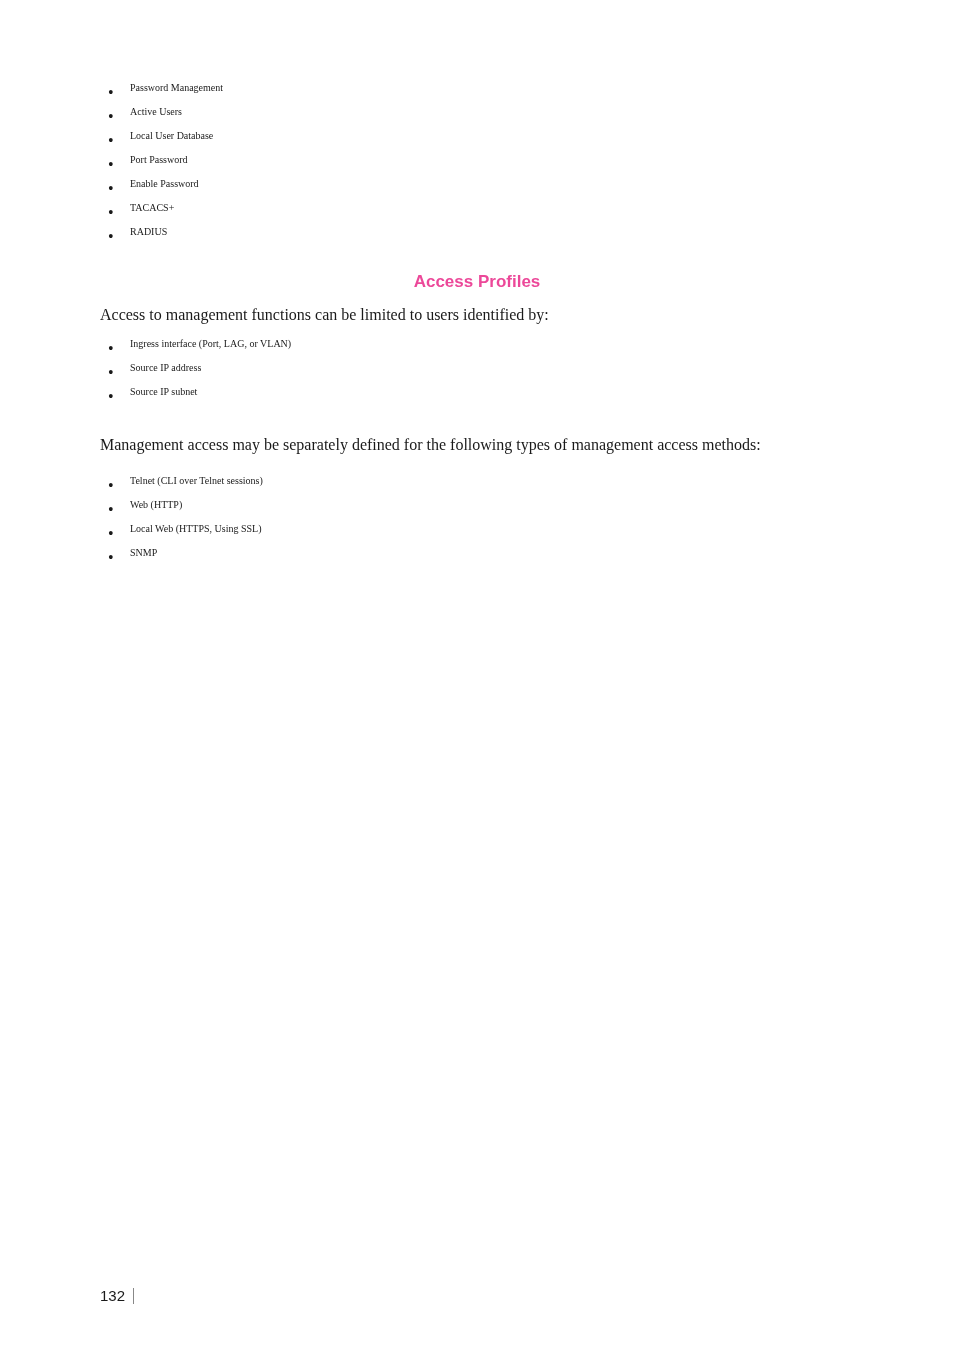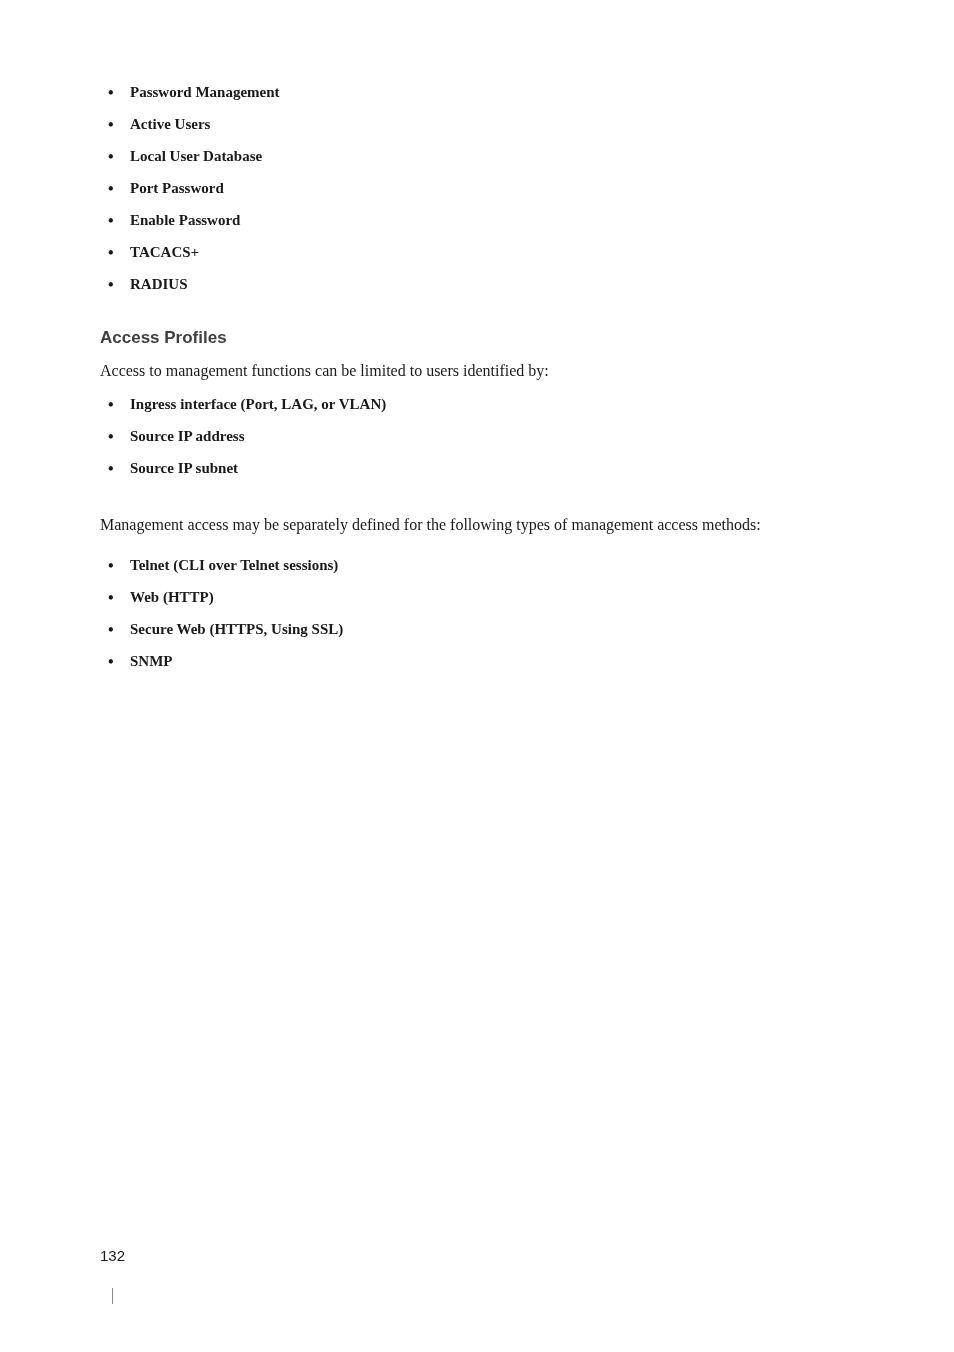--- a/index.html
+++ b/index.html
@@ -25,40 +25,40 @@
 
     .bullet-list {
       list-style: none;
       margin-bottom: 32px;
     }
 
     .bullet-list li {
       position: relative;
       padding-left: 30px;
       margin-bottom: 8px;
-      font-size: 15px;
+      font-size: 10px;
       line-height: 1.6;
-      font-weight: bold;
     }
 
     .bullet-list li::before {
       content: '•';
       position: absolute;
       left: 8px;
       top: 0;
       font-size: 16px;
     }
 
     .section-heading {
       font-family: Arial, Helvetica, sans-serif;
       font-weight: bold;
       font-size: 17px;
-      color: #404040;
+      color: #ec4899;
       margin-bottom: 10px;
       margin-top: 12px;
+      text-align: center;
     }
 
     .section-intro {
       font-size: 16px;
       line-height: 1.6;
       margin-bottom: 8px;
       color: #1a1a1a;
     }
 
     .section-body {
@@ -70,22 +70,21 @@
 
     .page-footer {
       position: absolute;
       bottom: 48px;
       left: 100px;
       font-family: Arial, Helvetica, sans-serif;
       font-size: 15px;
       color: #1a1a1a;
       display: flex;
       align-items: center;
-      gap: 24px;
-      flex-direction: column;
+      gap: 8px;
     }
 
     .footer-separator {
       width: 1px;
       height: 16px;
       background: #888;
       display: inline-block;
     }
   </style>
 </head>
@@ -112,21 +111,21 @@
       <li>Ingress interface (Port, LAG, or VLAN)</li>
       <li>Source IP address</li>
       <li>Source IP subnet</li>
     </ul>
 
     <p class="section-body">Management access may be separately defined for the following types of management access methods:</p>
 
     <ul class="bullet-list">
       <li>Telnet (CLI over Telnet sessions)</li>
       <li>Web (HTTP)</li>
-      <li>Secure Web (HTTPS, Using SSL)</li>
+      <li>Local Web (HTTPS, Using SSL)</li>
       <li>SNMP</li>
     </ul>
   </div>
 
 </div>
 
 <div class="page-footer">
   <span>132</span>
   <span class="footer-separator"></span>
 </div>

